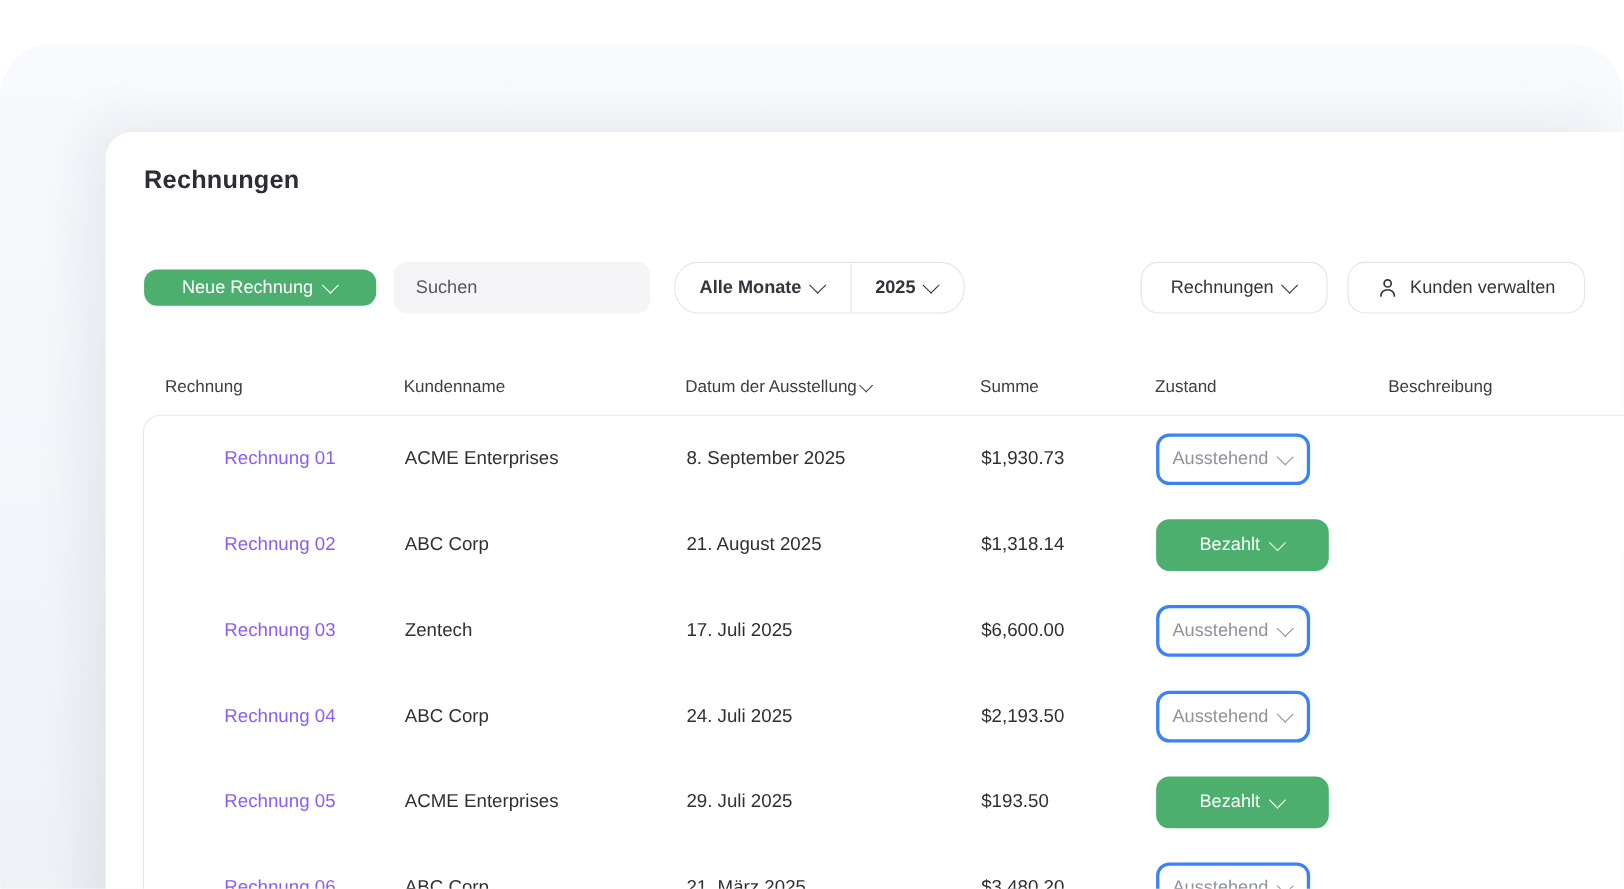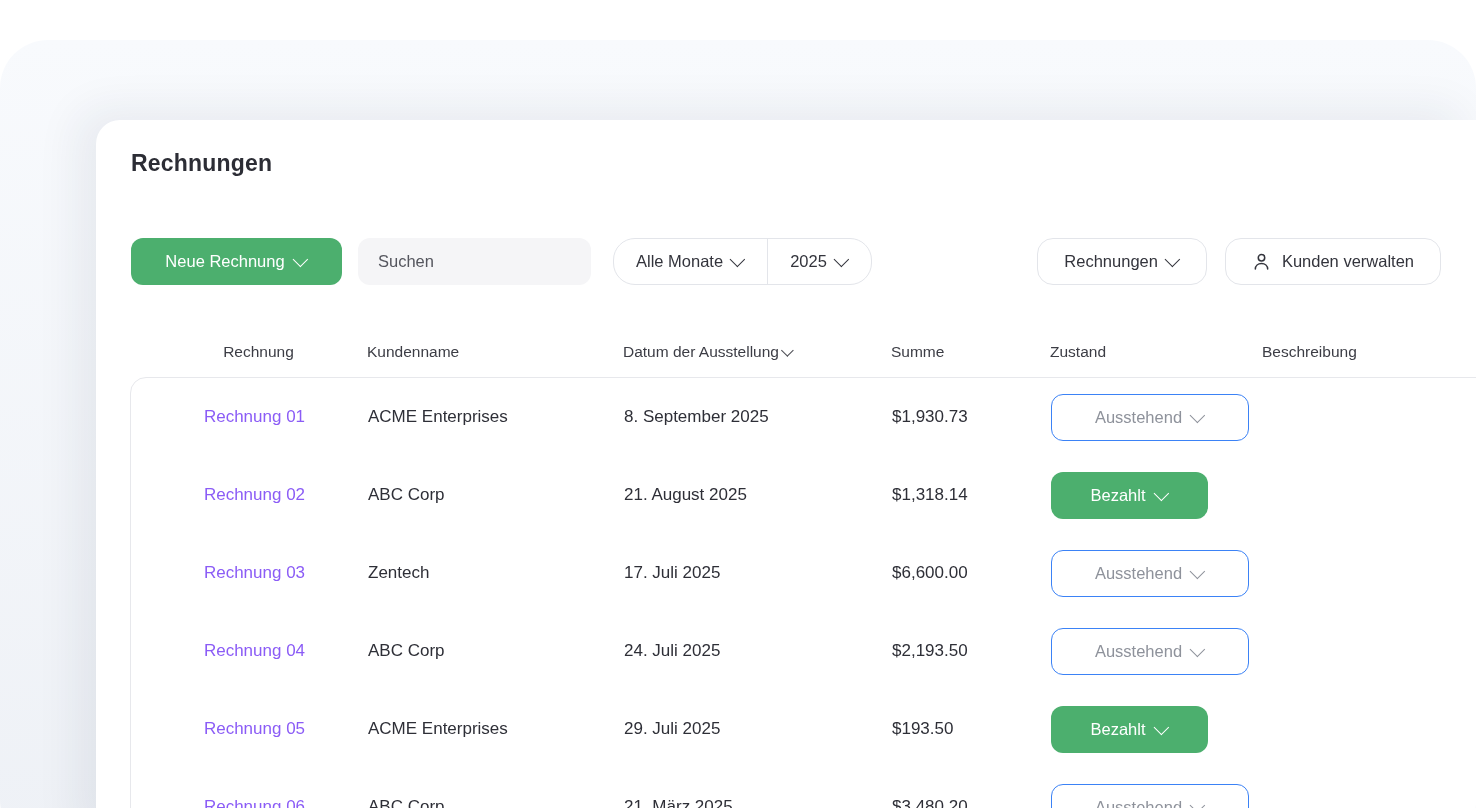--- a/index.html
+++ b/index.html
@@ -26,41 +26,41 @@
     font-size:23px; font-weight:700; color:#2c2d35; letter-spacing:.2px;
   }
 
   
   .toolbar {
     position:absolute; left:35px; right:35px; top:118px;
     display:flex; align-items:center; height:47px;
   }
   .btn-primary {
     display:flex; align-items:center; justify-content:center; gap:12px;
-    width:211px; height:47px;
+    width:211px; height:33px;
     background:#4caf6e; color:#ffffff;
     border:none; border-radius:12px;
     font-size:16.5px; font-family:inherit; cursor:pointer;
   }
   .search-input {
     margin-left:16px; width:233px; height:47px;
     background:#f5f5f7; border:none; border-radius:12px;
     padding:0 20px; font-size:16.5px; font-family:inherit; color:#3a3b42;
   }
   .search-input::placeholder { color:#55565e; opacity:1; }
   .date-group {
     margin-left:22px; height:47px;
     display:flex; align-items:stretch;
     background:#fff; border:1px solid #e3e5ea; border-radius:22px;
     overflow:hidden;
   }
   .date-seg {
     display:flex; align-items:center; gap:11px;
     padding:0 22px; font-size:16.5px; color:#33343c;
-    background:none; border:none; font-family:inherit; cursor:pointer;
+    background:none; border:none; font-family:inherit; cursor:pointer;font-weight:bold;
   }
   .date-sep { width:1px; background:#e3e5ea; }
   .toolbar-right { margin-left:auto; display:flex; gap:18px; }
   .btn-outline {
     display:flex; align-items:center; justify-content:center; gap:11px;
     height:47px; padding:0 26px;
     background:#fff; border:1px solid #e3e5ea; border-radius:16px;
     font-size:16.5px; color:#33343c; font-family:inherit; cursor:pointer;
   }
 
@@ -78,39 +78,39 @@
     display:grid;
     grid-template-columns:237px 256px 268px 159px 212px 1fr;
   }
   .thead {
     position:absolute; left:34px; right:0; top:223px;
     align-items:center;
   }
   .th {
     font-size:15.5px; color:#3c3d45; display:flex; align-items:center; gap:6px;
   }
-  .th:first-child { padding-left:20px;justify-content:center; }
+  .th:first-child { padding-left:20px; }
   .th .chev.sm { color:#4a4b52; }
 
   .tbody {
     position:absolute; left:34px; right:-20px; top:257px; bottom:-20px;
     border:1px solid #e7e8ec; border-radius:16px;
     background:#fff; overflow:hidden;
   }
   .row { height:78px; align-items:center; }
   .cell { font-size:17px; color:#2e2f37; }
   .cell.link { color:#8b5cf6; padding-left:10px; cursor:pointer;text-align:center; }
   .status-cell { display:flex; }
   .pill {
     display:flex; align-items:center; justify-content:center; gap:12px;
     height:47px; border-radius:12px;
     font-size:16.5px; font-family:inherit; cursor:pointer;
   }
   .pill.pending {
-    width:198px; background:#fff; border:1px solid #3b82f6; color:#8e929b;
+    width:140px; background:#fff; border:3px solid #3b82f6; color:#8e929b;
   }
   .pill.paid {
     width:157px; background:#4caf6e; border:none; color:#fff;
   }
 </style>
 </head>
 <body>
 
 <div class="frame">
   <div class="card">

